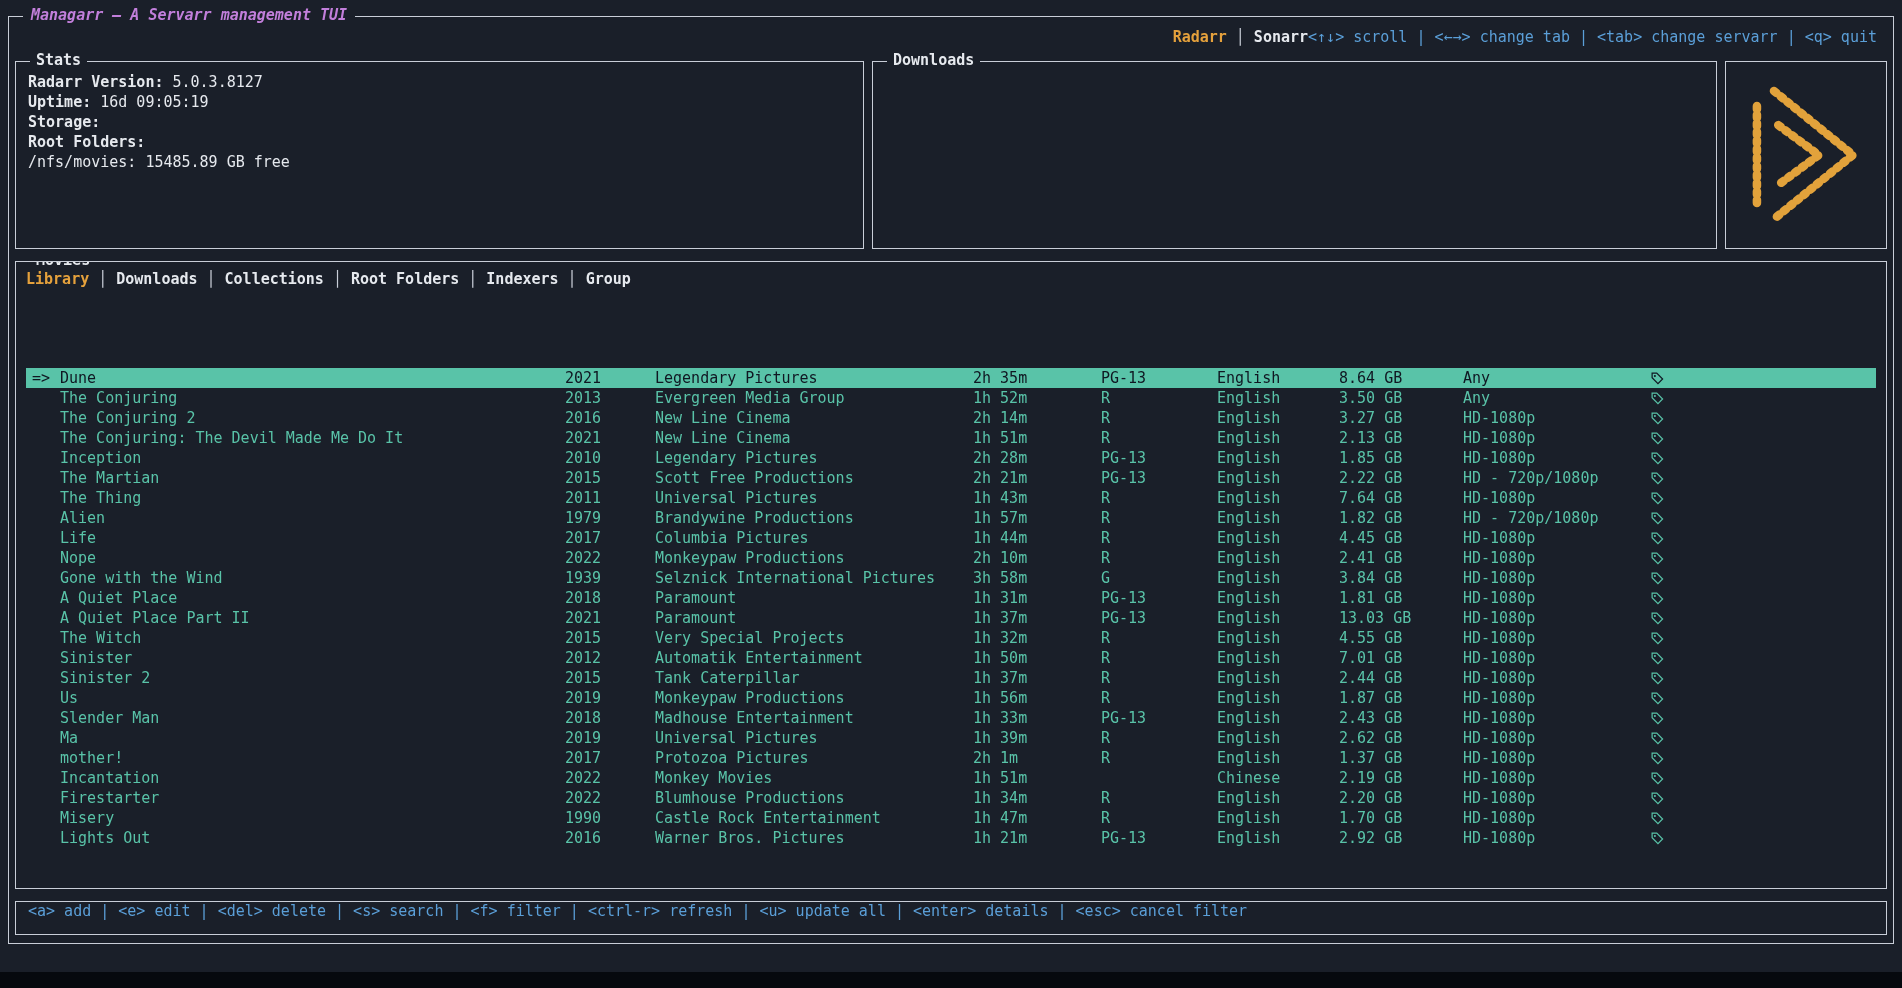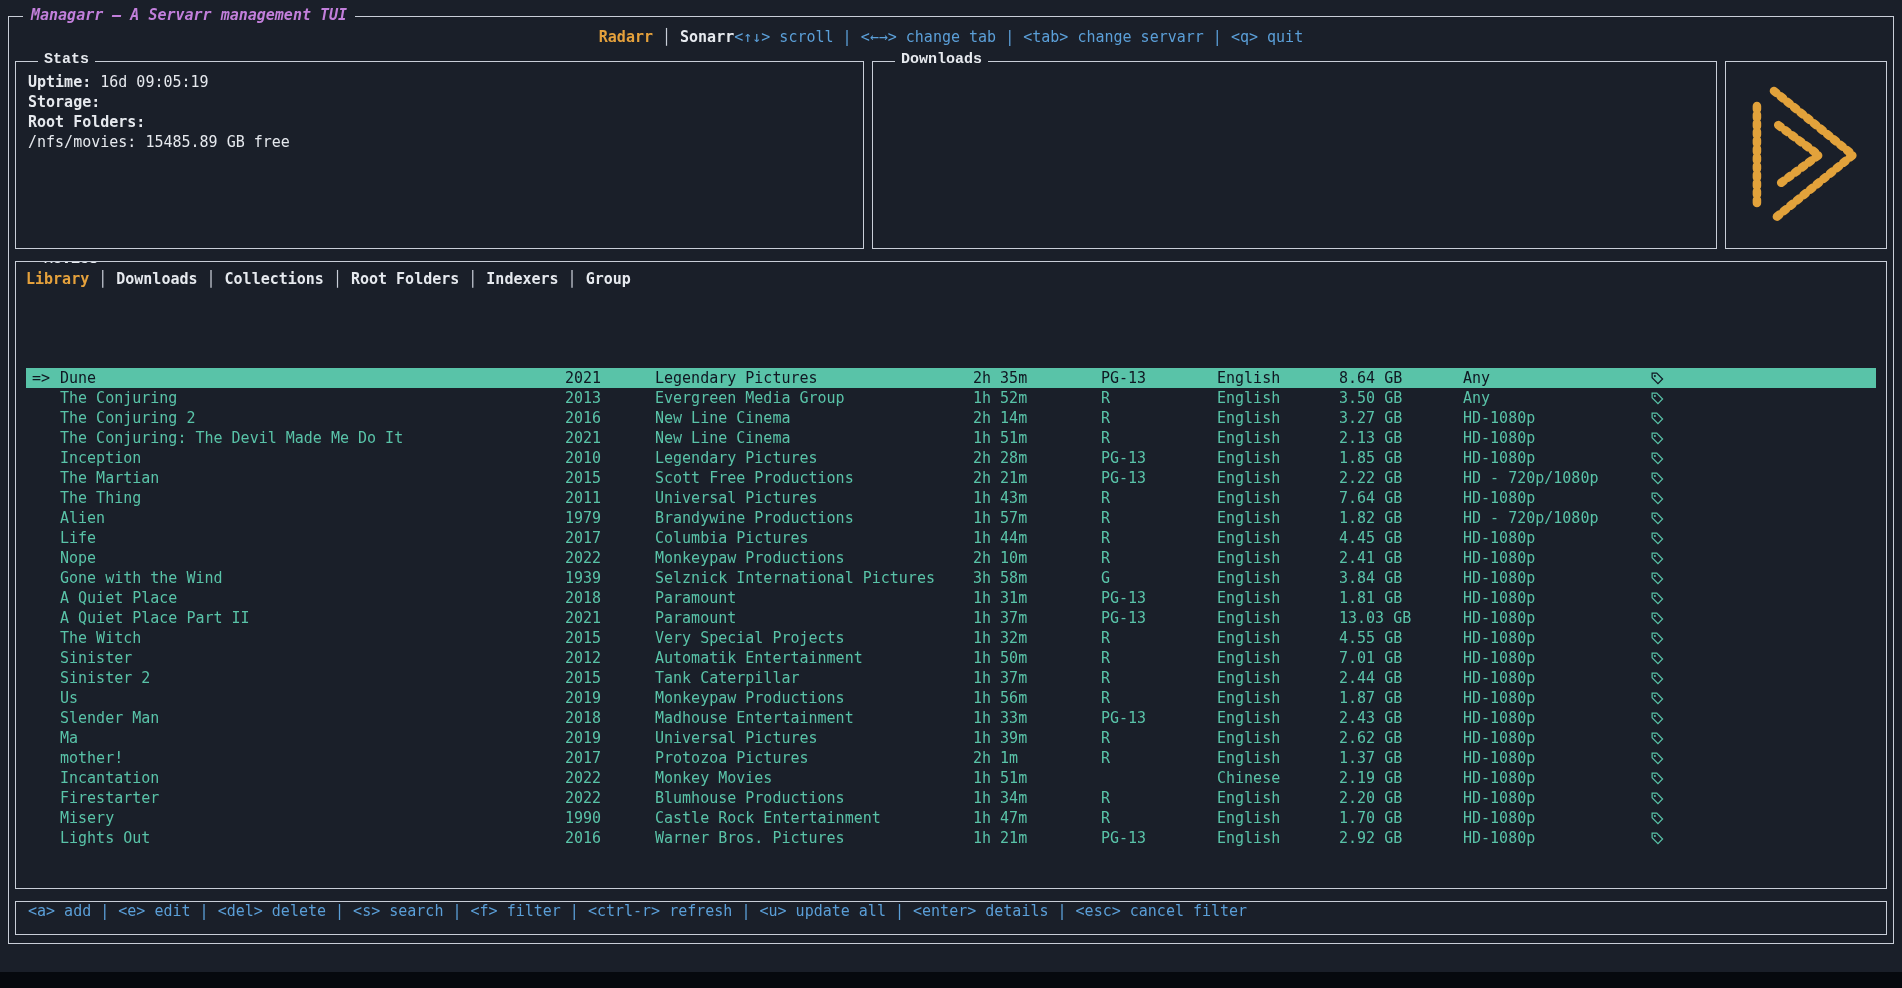--- a/index.html
+++ b/index.html
@@ -31,33 +31,33 @@
     padding:8px 6px;
   }
   .frame-title{
     position:absolute;top:-11px;left:14px;
     background:var(--background);padding:0 8px;
     color:var(--accent-magenta);font-weight:bold;font-style:italic;
     white-space:pre;
   }
   
   .topbar{
-    height:24px;display:flex;justify-content:center;align-items:center;
+    height:24px;display:flex;justify-content:flex-end;align-items:center;
     padding:0 10px;flex:0 0 auto;
   }
   .tabs{white-space:pre;}
   .tab{font-weight:bold;color:var(--foreground);cursor:default;}
   .tab.active{color:var(--accent-orange);}
   .sep{color:var(--panel-border);margin:0 9px;}
   .top-help{color:var(--accent-blue);white-space:pre;}
   
   .panel{position:relative;border:1px solid var(--panel-border);}
   .panel-title{
-    position:absolute;top:-11px;left:22px;background:var(--background);
-    padding:0 6px;font-weight:bold;color:var(--foreground);white-space:pre;font-family:Liberation Mono, monospace;
+    position:absolute;top:-11px;left:14px;background:var(--background);
+    padding:0 6px;font-weight:bold;color:var(--foreground);white-space:pre;
   }
   .toppanels{display:flex;gap:8px;height:188px;flex:0 0 auto;}
   .stats{width:849px;flex:0 0 auto;}
   .stats-body{padding:10px 12px;}
   .line{height:20px;line-height:20px;white-space:pre;}
   .b{font-weight:bold;}
   .gauge-line{display:flex;align-items:center;}
   .gauge{flex:1;position:relative;height:20px;margin-left:10px;}
   .gauge::before{content:"";position:absolute;left:0;right:2px;top:9px;height:2px;background:#dfe3e9;}
   .gauge-fill{position:absolute;left:0;top:6px;height:8px;background:var(--gauge-fill);border-radius:4px;}
@@ -97,20 +97,21 @@
 
     <div class="topbar">
       <div class="tabs"><span class="tab active">Radarr</span><span class="sep">│</span><span class="tab">Sonarr</span></div>
       <div class="top-help">&lt;↑↓&gt; scroll | &lt;←→&gt; change tab | &lt;tab&gt; change servarr | &lt;q&gt; quit</div>
     </div>
 
     <div class="toppanels">
       <div class="panel stats">
         <div class="panel-title">Stats</div>
         <div class="stats-body">
+          <div class="line"><span class="b">Radarr Version:</span><span> </span><span>5.0.3.8127</span></div>
           <div class="line"><span class="b">Uptime:</span><span> </span><span>16d 09:05:19</span></div>
           <div class="line"><span class="b">Storage:</span></div>
           <div class="line"><span class="b">Root Folders:</span></div>
           <div class="line">/nfs/movies: 15485.89 GB free</div>
         </div>
       </div>
 
       <div class="panel downloads">
         <div class="panel-title">Downloads</div>
       </div>

